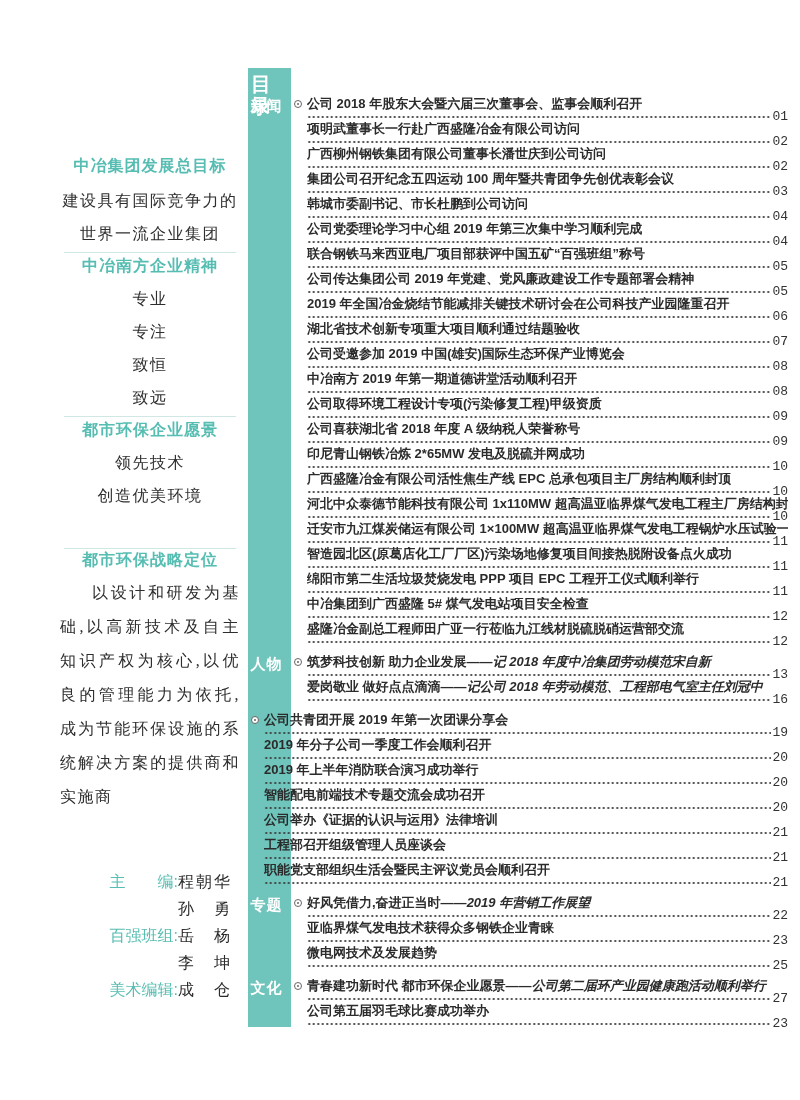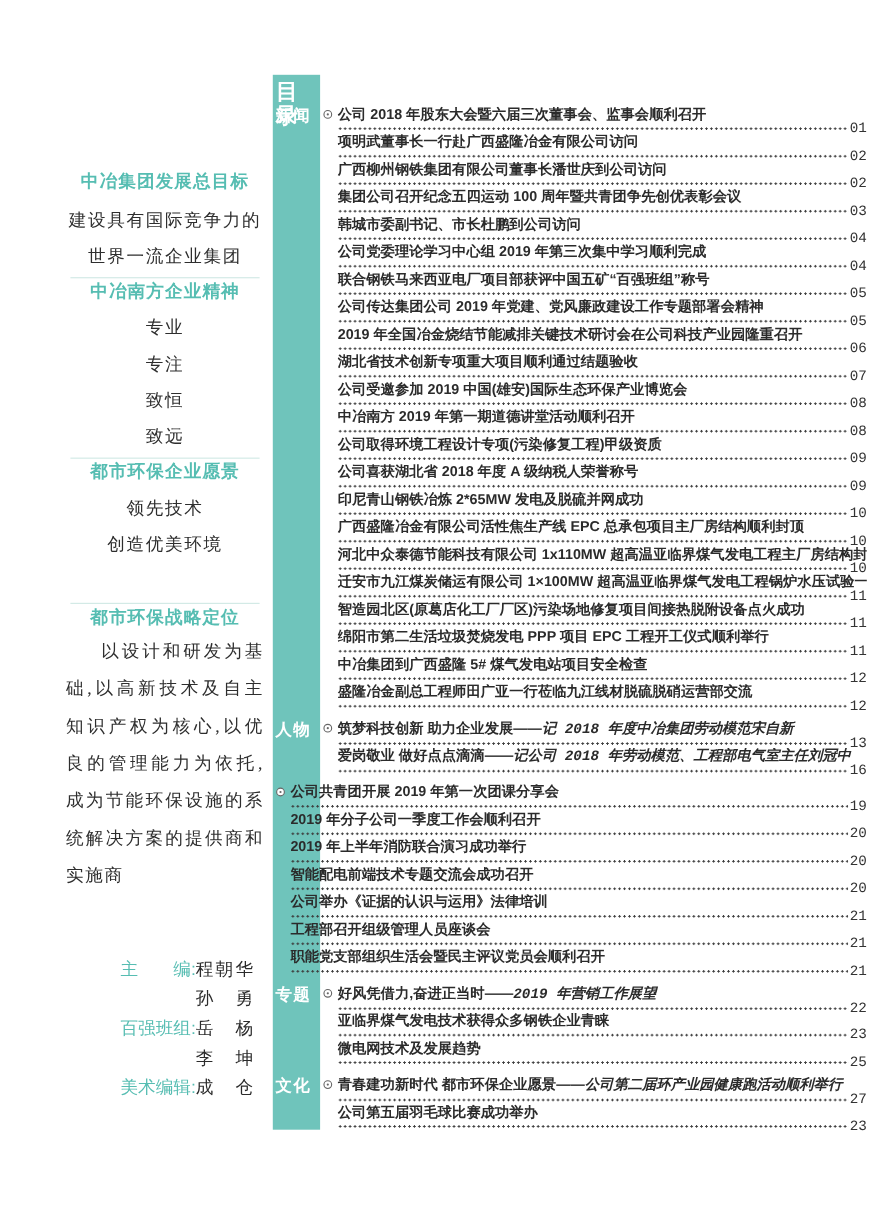--- a/index.html
+++ b/index.html
@@ -13,40 +13,40 @@
   .sidebar{position:absolute;left:58px;top:150px;width:184px;}
   .sb-heading{color:#56bdb2;font-size:16px;font-weight:600;text-align:center;letter-spacing:1px;line-height:17px;}
   .sb-line{font-family:"Liberation Serif",serif;font-size:16px;text-align:center;line-height:33px;letter-spacing:1.5px;color:#2e2e2e;}
   .sb-divider{border:0;border-top:1px solid #cfe8e4;margin:2px 6px 4px 6px;height:0;}
   .sb-par{font-family:"Liberation Serif",serif;font-size:16px;line-height:34px;text-align:justify;text-indent:2em;letter-spacing:1.5px;color:#2e2e2e;padding:0 2px;}
   .sb-sec-0 .sb-heading{margin:7px 0 10px;}
   .sb-sec-1 .sb-heading{margin:2px 0 8px;}
   .sb-sec-1{}
   .sb-sec-2 .sb-heading{margin:2px 0 8px;}
   .sb-sec-2{margin-bottom:36px;}
-  .sb-sec-3 .sb-heading{margin:2px 0 6px;}
+  .sb-sec-3 .sb-heading{margin:2px 0 6px;font-family:Liberation Mono, monospace;}
 
   .credits{margin-top:54px;padding-left:40px;}
   .credit-row{display:flex;line-height:27px;font-size:16px;text-align:right;}
   .credit-label{color:#56bdb2;display:inline-block;width:80px;flex:none;}
   .credit-name{color:#2b2b2b;letter-spacing:2px;}
 
   
   .spine{position:absolute;left:248px;top:68px;width:43px;height:959px;background:#6fc4bb;}
   .toc-title{color:#ffffff;font-size:20px;font-weight:700;line-height:22px;padding:5px 0 0 3px;letter-spacing:1px;}
 
   
   .toc{position:absolute;left:248px;top:97px;width:540px;}
   .toc-sec{display:flex;margin-bottom:8px;}
   .sec-label-col{flex:none;width:43px;box-sizing:border-box;text-align:center;padding-right:6px;}
   .sec-label{color:#ffffff;font-weight:700;font-size:15px;line-height:16px;letter-spacing:1px;}
   .sec-entries{flex:1;min-width:0;padding-left:16px;}
   .entry{height:25px;position:relative;}
   .entry-title{font-size:13px;line-height:14px;white-space:nowrap;overflow:hidden;color:#2b2b2b;font-weight:600;}
-  .entry-title .script{font-family:Liberation Mono, monospace;font-style:italic;font-weight:600;font-size:13px;}
+  .entry-title .script{font-family:Liberation Sans, sans-serif;font-style:italic;font-weight:600;font-size:13px;}
   .leader-row{display:flex;align-items:center;height:10px;margin-top:1px;font-family:Liberation Mono, monospace;}
   .dots{flex:1;height:4px;background-image:radial-gradient(circle,#3c3c3c 0.9px,transparent 1.15px);background-size:4.5px 4px;background-position:0 50%;background-repeat:repeat-x;}
   .pagenum{flex:none;font-size:13px;line-height:10px;color:#333333;padding-left:1px;}
   .bullet{position:absolute;left:-13px;top:3px;width:8px;height:8px;border:1px solid #666;border-radius:50%;box-sizing:border-box;background:#fff;}
   .bullet::after{content:"";position:absolute;left:2px;top:2px;width:2px;height:2px;background:#666;border-radius:50%;}
 </style>
 </head>
 <body>
 
 <div class="page">

